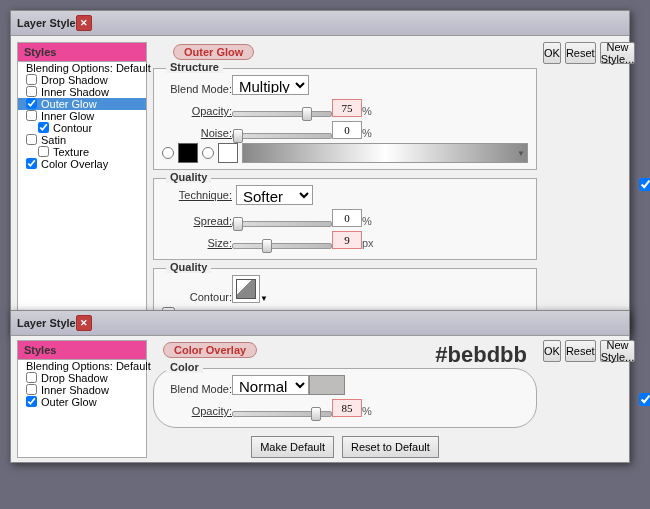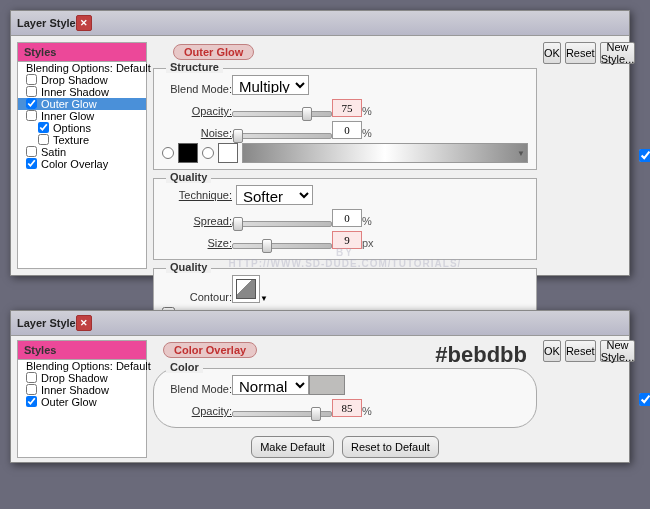--- a/index.html
+++ b/index.html
@@ -338,21 +338,21 @@
       border: 1px solid #888;
     }
 
     .make-default-btn {
       height: 22px;
       padding: 0 8px;
       border: 1px solid #888;
       background: linear-gradient(to bottom, #f4f4f4, #dcdcdc);
       cursor: pointer;
       font-size: 11px;
-      border-radius: 6px;
+      border-radius: 0;
     }
 
     .second-sidebar {
       width: 130px;
     }
 
     .px-label {
       color: #555;
     }
 
@@ -402,29 +402,29 @@
         <div class="sidebar-item selected">
           <input type="checkbox" checked="" style="">
           <span>Outer Glow</span>
         </div>
         <div class="sidebar-item">
           <input type="checkbox" style="">
           <span>Inner Glow</span>
         </div>
         <div class="sidebar-item sub">
           <input type="checkbox" checked="" style="">
-          <span>Options</span>
+          <span>Contour</span>
+        </div>
+        <div class="sidebar-item">
+          <input type="checkbox" style="">
+          <span>Satin</span>
         </div>
         <div class="sidebar-item sub">
           <input type="checkbox" style="">
           <span>Texture</span>
-        </div>
-        <div class="sidebar-item">
-          <input type="checkbox" style="">
-          <span>Satin</span>
         </div>
         <div class="sidebar-item">
           <input type="checkbox" checked="" style="">
           <span>Color Overlay</span>
         </div>
       </div>
 
       <div class="content-wrapper">
 
         <div style="position:relative; height:14px; margin-bottom:4px;">
@@ -514,24 +514,20 @@
               <span style="font-size:8px;">▼</span>
             </div>
             <div class="anti-alias-row">
               <input type="checkbox" style="">
               <span>Anti-aliased</span>
             </div>
           </div>
 
         </div>
 
-        <div style="position:relative; pointer-events:none; margin-top:-80px; opacity:0.35;">
-          <div style="font-size:10px; font-weight:bold; color:#a0a0b8; letter-spacing:2px; text-align:center;">BY</div>
-          <div style="font-size:10px; font-weight:bold; color:#a0a0b8; letter-spacing:1px; text-align:center;">HTTP://WWW.SD-DUDE.COM/TUTORIALS/</div>
-        </div>
 
       </div>
 
       <div class="right-panel">
         <button class="btn">OK</button>
         <button class="btn">Reset</button>
         <button class="btn">New Style...</button>
         <div class="checkbox-row">
           <input type="checkbox" checked="" style="">
           <span>Preview</span>

